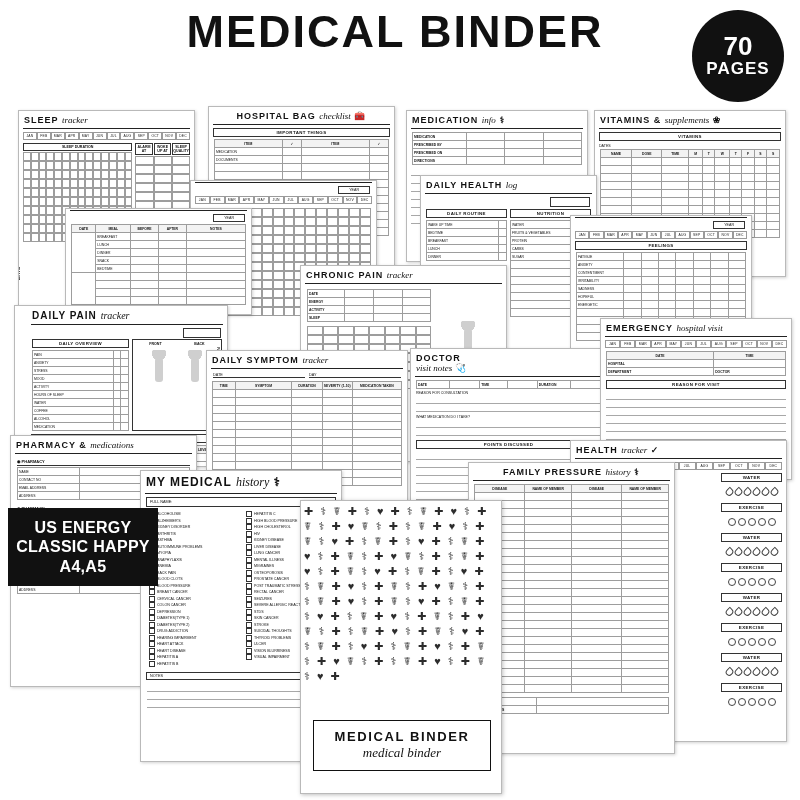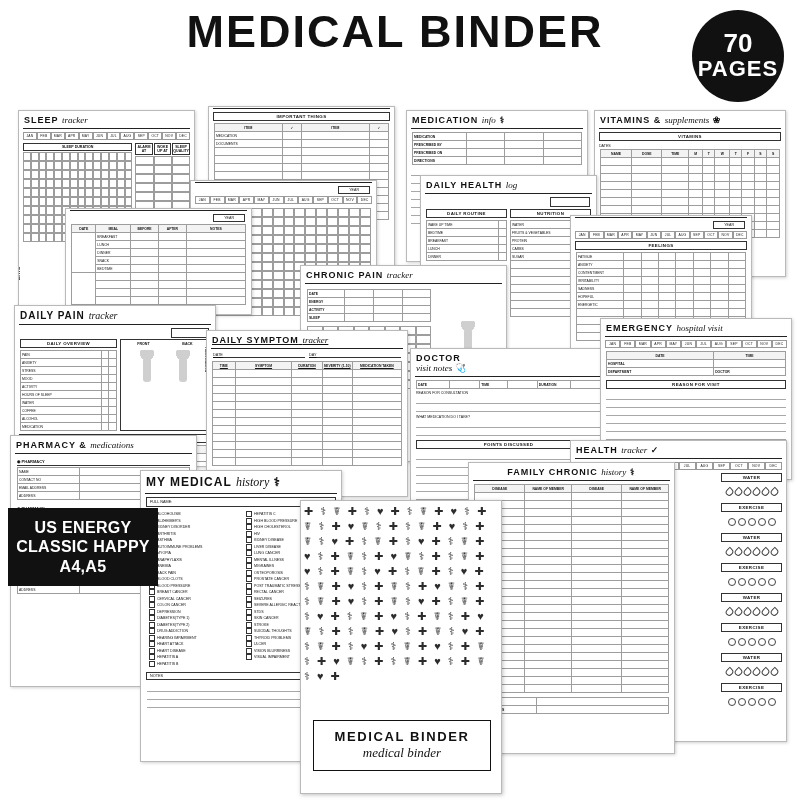--- a/index.html
+++ b/index.html
@@ -7,21 +7,21 @@
   .stage{position:relative;width:800px;height:800px;background:#ffffff;}
 
   
   .badge-printable{position:absolute;left:22px;top:18px;width:120px;height:72px;border:2px solid #111;display:flex;flex-direction:column;align-items:center;justify-content:center;line-height:1.15;}
   .badge-printable div{font-size:15px;font-weight:bold;letter-spacing:.5px;}
   .title-wrap{position:absolute;left:165px;top:6px;width:460px;text-align:center;}
   .title-1{font-size:40px;font-weight:bold;letter-spacing:7px;color:#8e8e8e;line-height:1;}
   .title-2{font-size:45px;font-weight:bold;letter-spacing:2px;color:#111;line-height:1.05;margin-top:2px;}
   .pages-badge{position:absolute;right:16px;top:10px;width:92px;height:92px;border-radius:50%;background:#111;color:#fff;display:flex;flex-direction:column;align-items:center;justify-content:center;}
   .pages-badge .n{font-size:26px;font-weight:bold;line-height:1;}
-  .pages-badge .t{font-size:22px;font-weight:bold;letter-spacing:1px;}
+  .pages-badge .t{font-size:17px;font-weight:bold;letter-spacing:1px;}
 
   
   .sheet{position:absolute;background:#fff;border:1px solid #b9b9b9;box-shadow:1px 1px 3px rgba(0,0,0,.18);overflow:hidden;}
   .sh-title{font-size:9px;font-weight:bold;letter-spacing:1px;padding:4px 5px 2px 5px;white-space:nowrap;}
   .sh-title .scr{font-family:"Liberation Serif",serif;font-style:italic;font-weight:normal;letter-spacing:0;}
   .rule{height:1px;background:#222;margin:1px 4px 3px 4px;}
   .mini-months{display:flex;gap:0px;padding:0 4px;font-size:3.4px;letter-spacing:.2px;justify-content:space-between;color:#222;}
   .mini-months span{border:.5px solid #9a9a9a;flex:1;text-align:center;padding:1px 0;}
   .grid{display:grid;gap:0;padding:3px 4px;}
   .cell{border:.5px solid #9d9d9d;height:7px;}
@@ -270,20 +270,21 @@
           <div class="cell"></div>
             <div class="cell"></div>
             <div class="cell"></div>
         </div>
       </div>
     </div>
     <div style="position:absolute;left:2px;bottom:46px;font-size:5px;font-weight:bold;transform:rotate(-90deg);transform-origin:left bottom;">DAYS</div>
   </div>
 
   <div class="sheet" style="left:208px;top:106px;width:185px;height:180px;">
+    <div class="sh-title" style="text-align:center;"><span>HOSPITAL BAG</span> <span class="scr">checklist</span> 🧰</div>
     <div class="rule"></div>
     <div class="sectitle">IMPORTANT THINGS</div>
     <div style="padding:0 5px;">
       <table class="tbl">
         <tbody>
             <tr>
               <th style="width:35%">ITEM</th>
               <th style="width:10%">✓</th>
               <th style="width:35%">ITEM</th>
               <th style="width:10%">✓</th>
@@ -1185,21 +1186,21 @@
             <div class="cell"></div>
         </div>
       </div>
       <div style="flex:.7;display:flex;flex-direction:column;align-items:center;justify-content:center;gap:3px;">
         <div class="body-fig"></div>
         <div style="font-size:3.4px;font-weight:bold;">PAIN LEVEL</div>
       </div>
     </div>
   </div>
 
-  <div class="sheet" style="left:14px;top:305px;width:200px;height:160px;">
+  <div class="sheet" style="left:14px;top:305px;width:200px;height:160px;padding-left:12px;">
     <div class="sh-title" style="font-size:10px;"><span>DAILY PAIN</span> <span class="scr">tracker</span></div>
     <div class="rule"></div>
     <div style="display:flex;justify-content:flex-end;padding:0 6px 1px;">
       <div style="border:.7px solid #333;width:36px;height:8px;"></div>
     </div>
     <div style="display:flex;gap:3px;padding:0 5px;">
       <div style="flex:1.1;">
         <div class="sectitle" style="margin:0 0 2px 0;">DAILY OVERVIEW</div>
         <table class="tbl">
           <tbody>
@@ -1292,21 +1293,21 @@
               <td></td>
               <td></td>
               <td></td>
             </tr>
 
       </tbody>
         </table>
     </div>
   </div>
 
-  <div class="sheet" style="left:206px;top:330px;width:200px;height:165px;text-decoration:underline;">
+  <div class="sheet" style="left:206px;top:350px;width:200px;height:165px;">
     <div class="sh-title"><span>DAILY SYMPTOM</span> <span class="scr">tracker</span></div>
     <div class="rule"></div>
     <div style="display:flex;gap:4px;padding:1px 6px 3px;">
       <div style="flex:1;border-bottom:.7px solid #333;font-size:3.8px;">DATE</div>
       <div style="flex:1;border-bottom:.7px solid #333;font-size:3.8px;">DAY</div>
     </div>
     <div style="padding:0 5px;">
       <table class="tbl">
         <tbody>
             <tr>
@@ -1695,21 +1696,21 @@
     </div>
     <div style="border:.7px solid #333;margin:3px 5px;font-size:3.8px;padding:1px 3px;">NOTES</div>
     <div class="row-lines" style="padding:1px 6px;">
       <div></div>
         <div></div>
         <div></div>
     </div>
   </div>
 
   <div class="sheet" style="left:468px;top:462px;width:205px;height:290px;">
-    <div class="sh-title" style="text-align:center;"><span>FAMILY CHRONIC</span> <span class="scr">history</span> ⚕</div>
+    <div class="sh-title" style="text-align:center;"><span>FAMILY PRESSURE</span> <span class="scr">history</span> ⚕</div>
     <div class="rule"></div>
     <div style="padding:0 5px;">
       <table class="tbl">
         <tbody>
             <tr>
           <th style="width:26%">DISEASE</th>
           <th style="width:24%">NAME OF MEMBER</th>
           <th style="width:26%">DISEASE</th>
           <th>NAME OF MEMBER</th>
         </tr>

